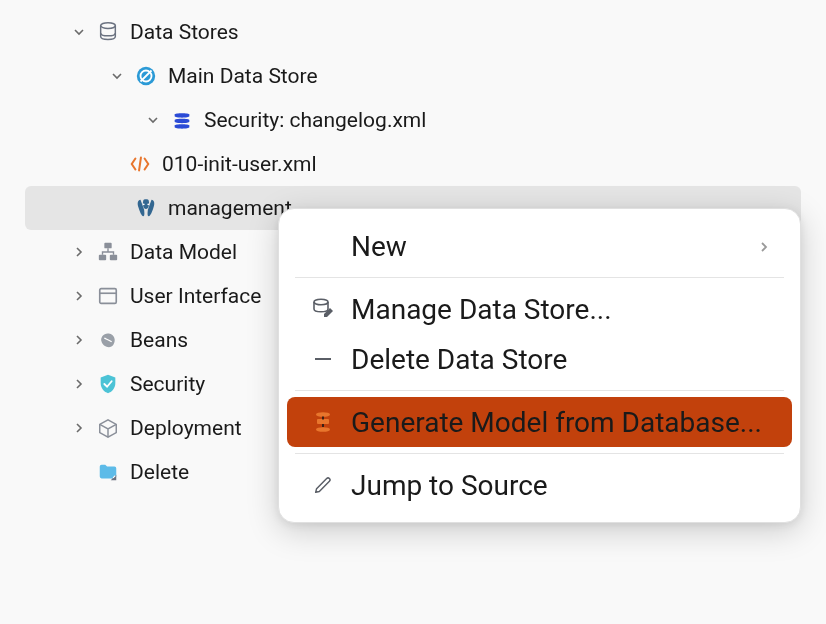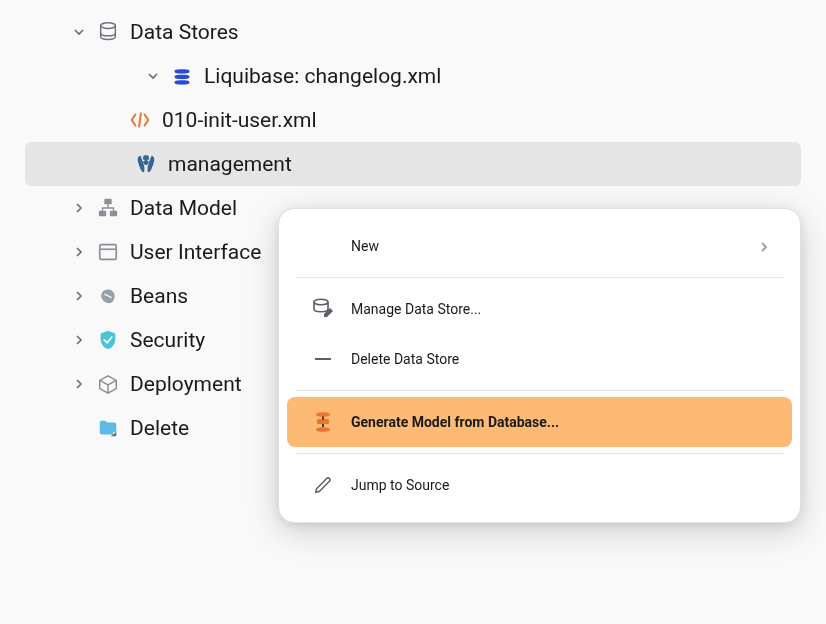--- a/index.html
+++ b/index.html
@@ -77,36 +77,35 @@
     .menu-item {
       display: flex;
       align-items: center;
       height: 50px;
       padding: 0 22px;
       margin: 0 8px;
       border-radius: 8px;
       cursor: pointer;
     }
     .menu-item.highlighted {
-      background: #fdba74;
-      font-weight: bold;
+      background: #c2410c;
     }
     .menu-icon {
       display: inline-flex;
       width: 28px;
       height: 26px;
       align-items: center;
       justify-content: center;
       margin-right: 14px;
     }
     .menu-icon.spacer {
       width: 28px;
     }
     .menu-label {
-      font-size: 14px;
+      font-size: 28px;
       flex: 1;
     }
     .menu-chevron {
       color: #9a9a9a;
     }
     .menu-sep {
       height: 1px;
       background: #e4e4e4;
       margin: 6px 16px;
     }
@@ -125,35 +124,50 @@
     <span class="tree-icon">
       <svg viewBox="0 0 24 24" width="22" height="22">
         <ellipse cx="12" cy="5" rx="8" ry="3.2" fill="none" stroke="#6b7280" stroke-width="1.6"></ellipse>
         <path d="M4 5 v8 c0 1.8 3.6 3.2 8 3.2 s8-1.4 8-3.2 V5" fill="none" stroke="#6b7280" stroke-width="1.6"></path>
         <path d="M4 13 v4 c0 1.8 3.6 3.2 8 3.2 s8-1.4 8-3.2 v-4" fill="none" stroke="#6b7280" stroke-width="1.6"></path>
       </svg>
     </span>
     <span class="tree-label">Data Stores</span>
   </div>
 
+  <div class="tree-item indent-1">
+    <span class="chevron">
+      <svg viewBox="0 0 12 12">
+          <path d="M2 4 L6 8 L10 4" fill="none" stroke="currentColor" stroke-width="1.6"></path>
+        </svg>
+    </span>
+    <span class="tree-icon">
+      <svg viewBox="0 0 24 24" width="22" height="22">
+        <circle cx="12" cy="12" r="10" fill="#2b9ad6"></circle>
+        <circle cx="12" cy="12" r="6" fill="none" stroke="#fff" stroke-width="2"></circle>
+        <path d="M18 6 L6 18" stroke="#fff" stroke-width="2"></path>
+      </svg>
+    </span>
+    <span class="tree-label">Main Data Store</span>
+  </div>
 
   <div class="tree-item indent-2">
     <span class="chevron">
       <svg viewBox="0 0 12 12">
           <path d="M2 4 L6 8 L10 4" fill="none" stroke="currentColor" stroke-width="1.6"></path>
         </svg>
     </span>
     <span class="tree-icon">
       <svg viewBox="0 0 24 24" width="22" height="22">
         <path d="M4 6 c0-2 16-2 16 0 v2 c0 2-16 2-16 0 z" fill="#2b4bd6"></path>
         <path d="M4 12 c0-2 16-2 16 0 v2 c0 2-16 2-16 0 z" fill="#2b4bd6"></path>
         <path d="M4 18 c0-2 16-2 16 0 v2 c0 2-16 2-16 0 z" fill="#2b4bd6"></path>
       </svg>
     </span>
-    <span class="tree-label">Liquibase: changelog.xml</span>
+    <span class="tree-label">Security: changelog.xml</span>
   </div>
 
   <div class="tree-item indent-3">
     <span class="chevron hidden"></span>
     <span class="tree-icon">
       <svg viewBox="0 0 24 24" width="22" height="22">
         <path d="M7 6 L3 12 L7 18" fill="none" stroke="#e8762d" stroke-width="2.2" stroke-linecap="round"></path>
         <path d="M17 6 L21 12 L17 18" fill="none" stroke="#e8762d" stroke-width="2.2" stroke-linecap="round"></path>
         <path d="M13 5 L11 19" fill="none" stroke="#e8762d" stroke-width="2.2" stroke-linecap="round"></path>
       </svg>

